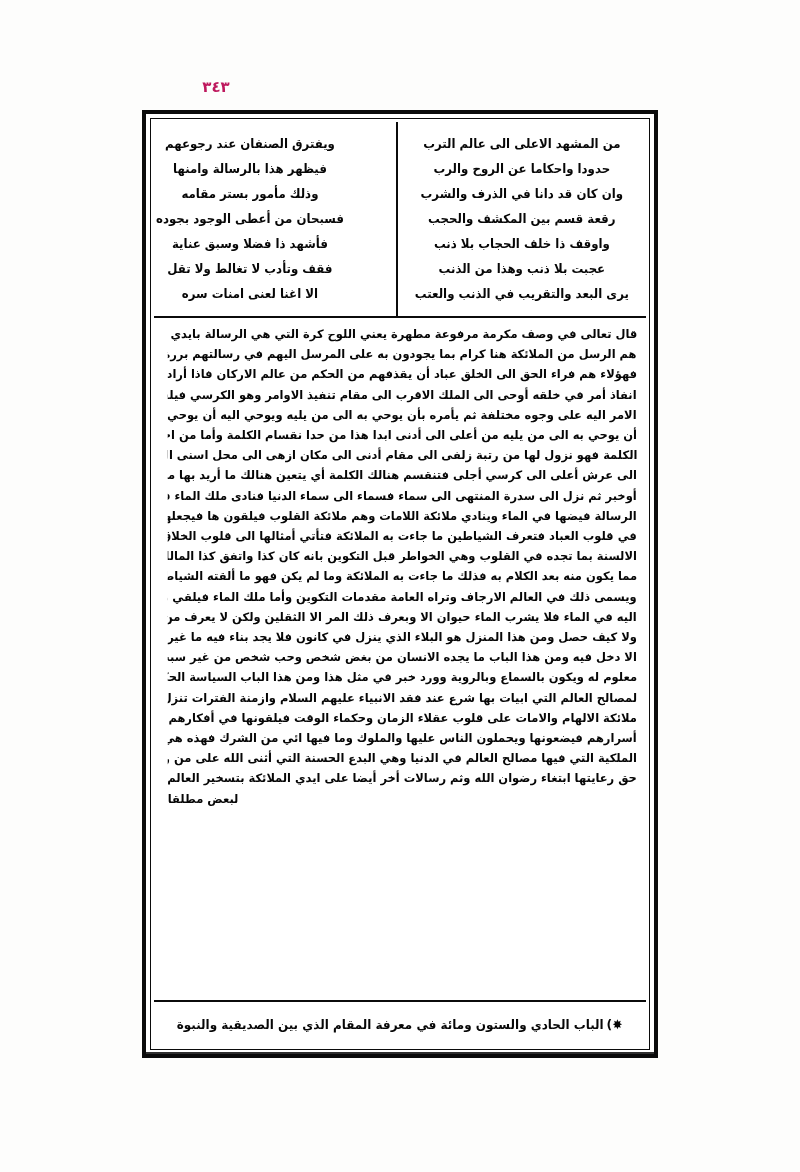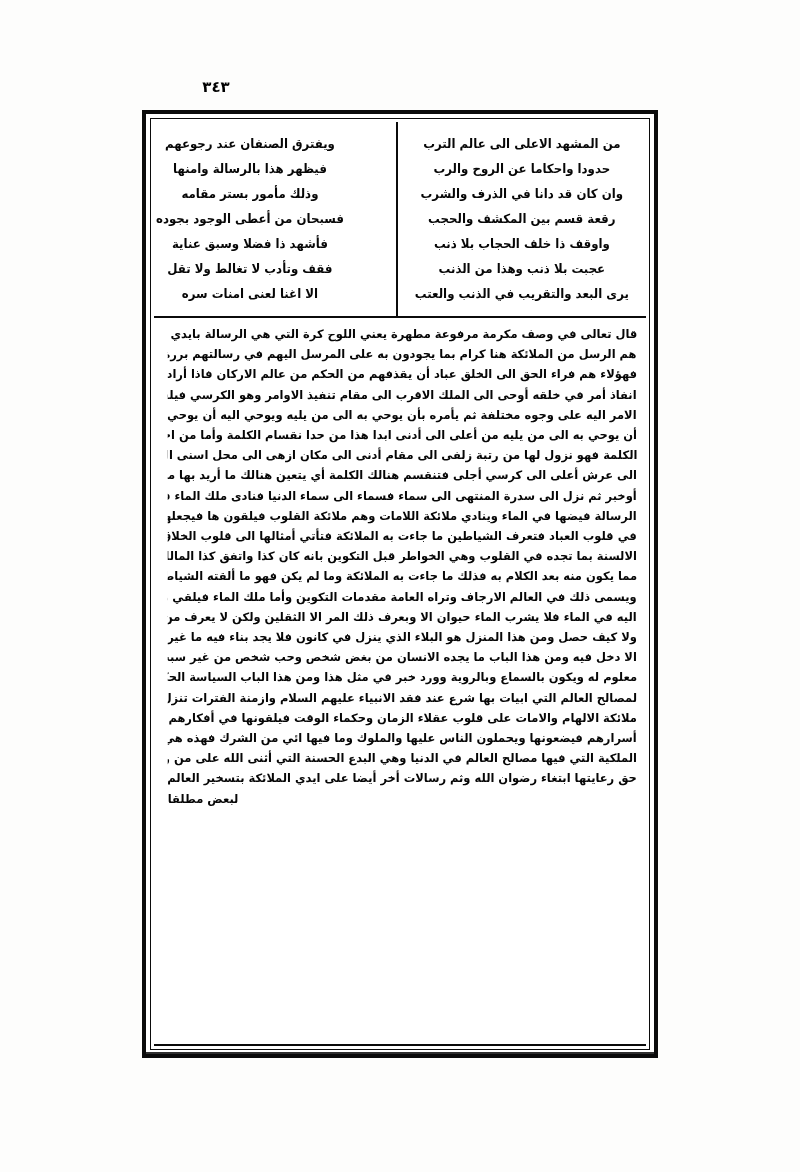--- a/index.html
+++ b/index.html
@@ -25,21 +25,21 @@
   
   .folio {
     position: absolute;
     top: 78px;
     left: 176px;
     width: 80px;
     text-align: center;
     font-family: "DejaVu Sans", sans-serif;
     font-size: 15px;
     font-weight: 700;
-    color: #000000;
+    color: #be185d;
     letter-spacing: 1px;
   }
 
   
   .frame-outer {
     position: absolute;
     top: 110px;
     left: 142px;
     width: 516px;
     height: 948px;
@@ -214,19 +214,24 @@
         <div class="prose-line">الا دخل فيه ومن هذا الباب ما يجده الانسان من بغض شخص وحب شخص من غير سبب ظاهر</div>
         <div class="prose-line">معلوم له ويكون بالسماع وبالروية وورد خبر في مثل هذا ومن هذا الباب السياسة الحكمية</div>
         <div class="prose-line">لمصالح العالم التي ابيات بها شرع عند فقد الانبياء عليهم السلام وازمنة الفترات تنزل بها</div>
         <div class="prose-line">ملائكة الالهام والامات على قلوب عقلاء الزمان وحكماء الوقت فيلقونها في أفكارهم لا على</div>
         <div class="prose-line">أسرارهم فيضعونها ويحملون الناس عليها والملوك وما فيها ائي من الشرك فهذه هي الرسالة</div>
         <div class="prose-line">الملكية التي فيها مصالح العالم في الدنيا وهي البدع الحسنة التي أثنى الله على من راعاها</div>
         <div class="prose-line">حق رعايتها ابتغاء رضوان الله وثم رسالات أخر أيضا على ايدي الملائكة بتسخير العالم بعضهم</div>
         <div class="prose-line" style="text-align-last:left;">لبعض مطلقا</div>
       </div>
 
+      <div class="chapter-strip">
+        <div class="chapter-heading">
+          <span class="chapter-marker">✸)</span><span>الباب الحادي والستون ومائة في معرفة المقام الذي بين الصديقية والنبوة</span>
+        </div>
+      </div>
 
     </div>
   </div>
 
   <div class="frame-shadow"></div>
 
 </div>
 
 </body></html>

